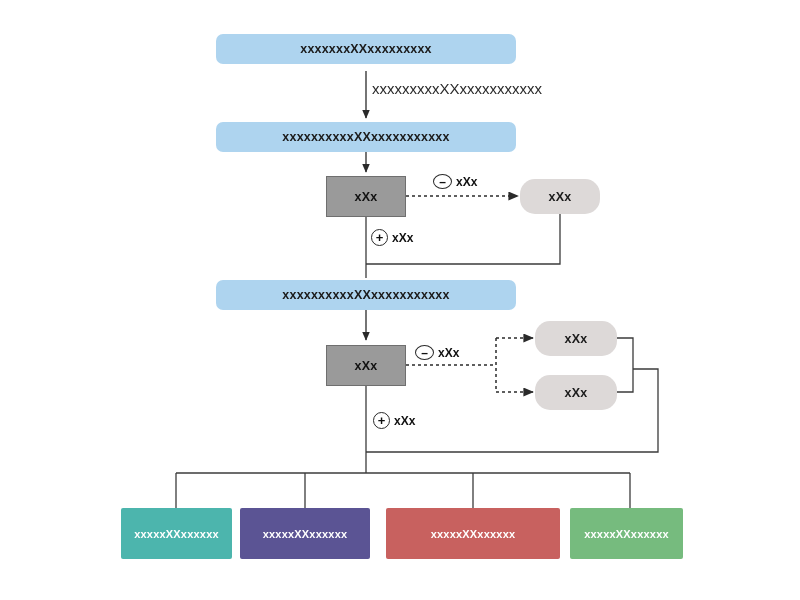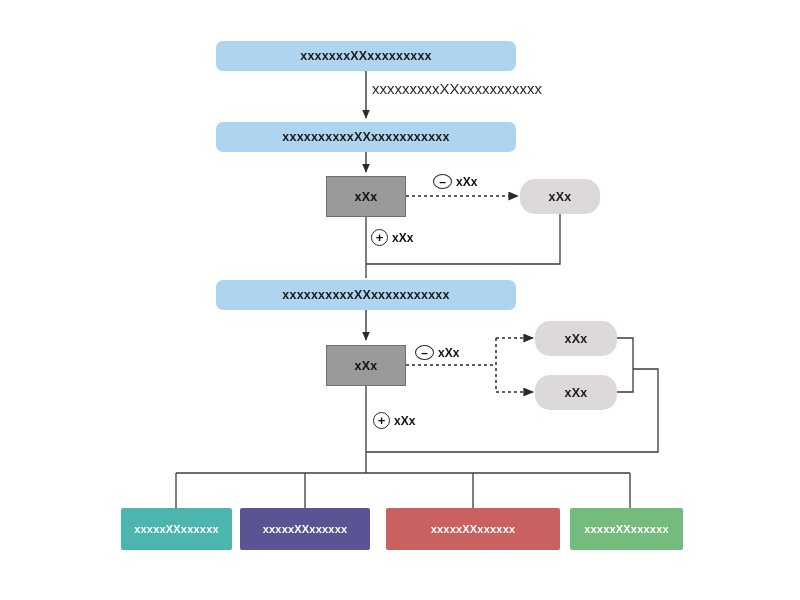--- a/index.html
+++ b/index.html
@@ -45,21 +45,21 @@
     background:#ddd9d8;
     border-radius:15px;
     color:#1b1b1b;
     font-size:12.5px;
     height:35px;
   }
 
   .node-out{
     color:#ffffff;
     font-size:11px;
-    height:42px;
+    height:51px;
     border-radius:2px;
   }
 
   
   .badge{
     position:absolute;
     display:flex;align-items:center;
     z-index:3;
     font-size:12px;font-weight:bold;color:#111111;
   }
@@ -123,21 +123,21 @@
 
     <path d="M366,386 L366,473" stroke="#3b3b3b" stroke-width="1.3" fill="none"></path>
 
     <path d="M176,473 L630,473" stroke="#3b3b3b" stroke-width="1.3" fill="none"></path>
     <path d="M176,473 L176,508" stroke="#3b3b3b" stroke-width="1.3" fill="none"></path>
     <path d="M305,473 L305,508" stroke="#3b3b3b" stroke-width="1.3" fill="none"></path>
     <path d="M473,473 L473,508" stroke="#3b3b3b" stroke-width="1.3" fill="none"></path>
     <path d="M630,473 L630,508" stroke="#3b3b3b" stroke-width="1.3" fill="none"></path>
   </svg>
 
-  <div class="node node-stage" style="left:216px;top:41px;width:300px;">
+  <div class="node node-stage" style="left:216px;top:34px;width:300px;">
     <span>xxxxxxxXXxxxxxxxxx</span>
   </div>
 
   <div class="node node-stage" style="left:216px;top:122px;width:300px;">
     <span>xxxxxxxxxxXXxxxxxxxxxxx</span>
   </div>
 
   <div class="node node-stage" style="left:216px;top:280px;width:300px;">
     <span>xxxxxxxxxxXXxxxxxxxxxxx</span>
   </div>

